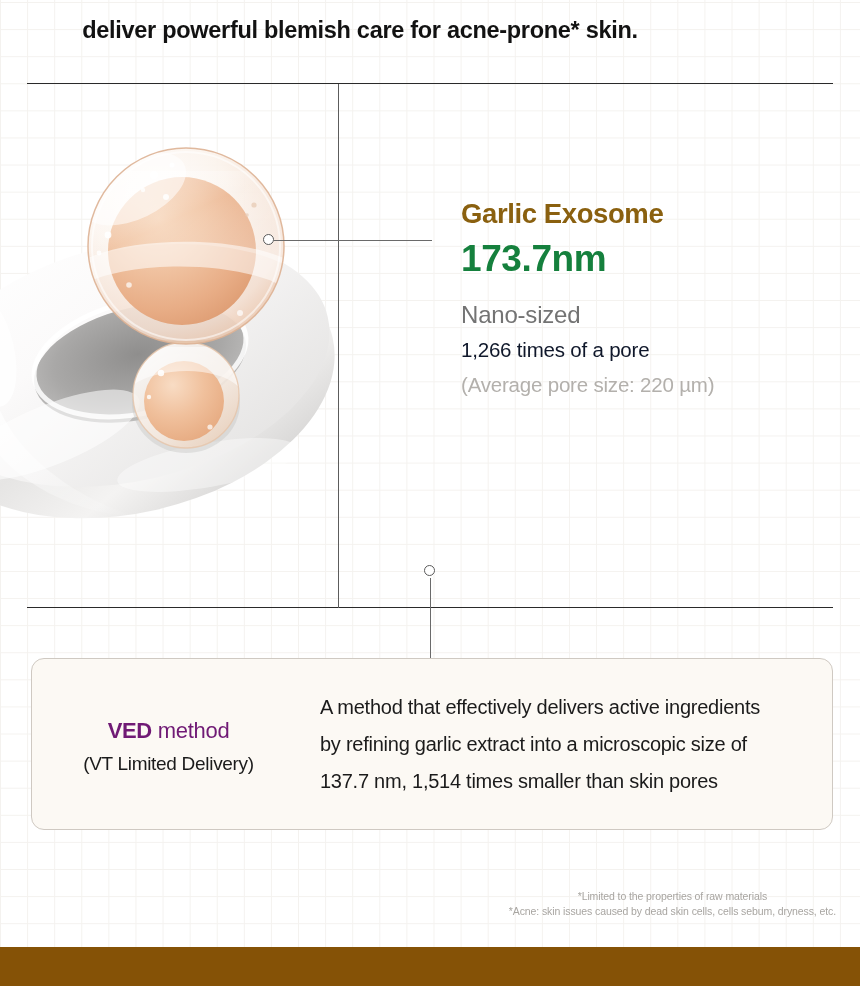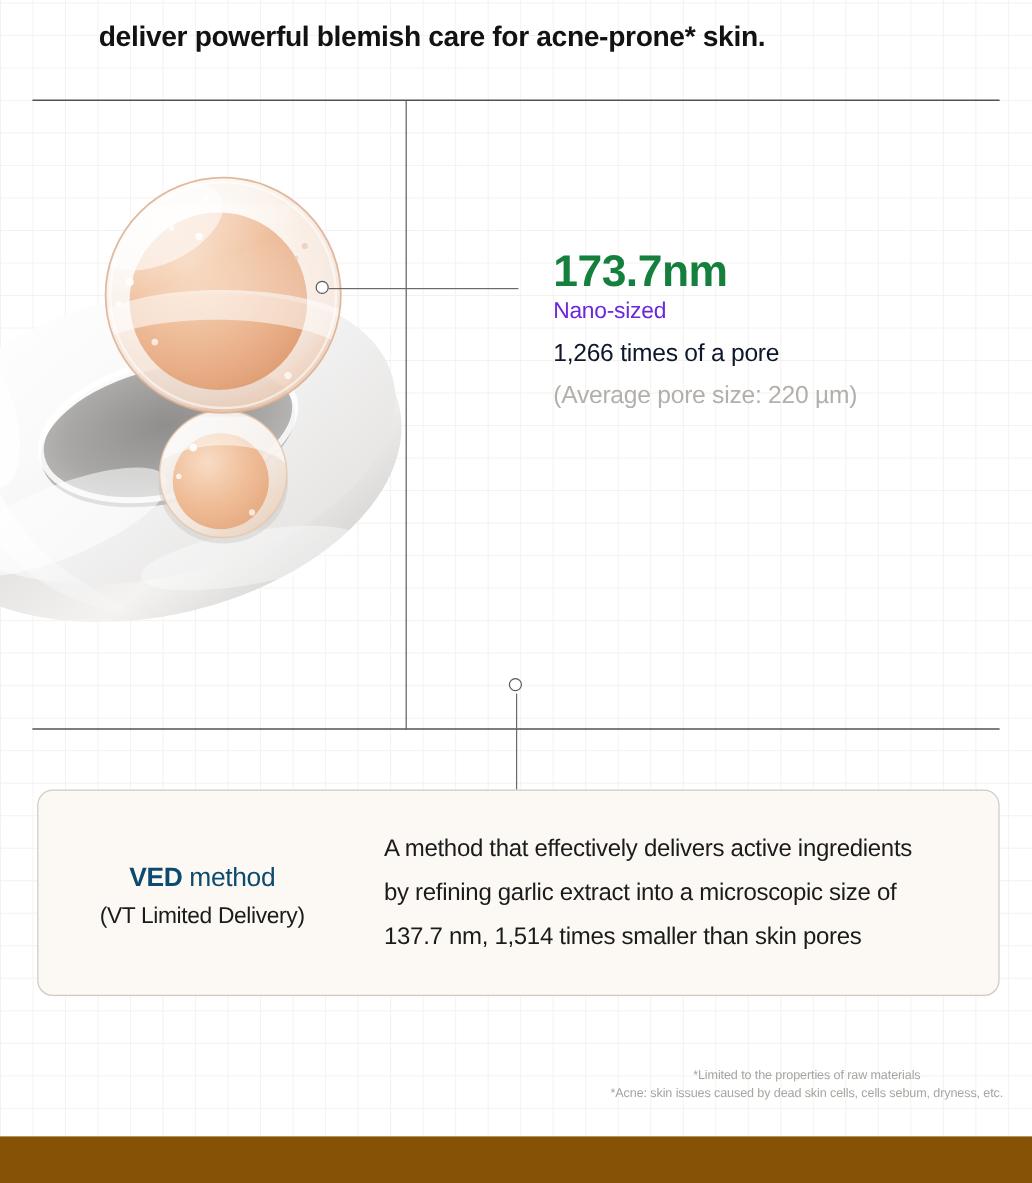--- a/index.html
+++ b/index.html
@@ -123,24 +123,24 @@
   }
   #info-size {
     font-size: 37px;
     font-weight: bold;
     color: #15803d;
     letter-spacing: -0.4px;
     line-height: 33px;
     margin-top: 12px;
   }
   #info-sub1 {
-    font-size: 19px;
-    color: #6d28d9;
+    font-size: 24px;
+    color: #737373;
     letter-spacing: -0.2px;
-    margin-top: 5px;
+    margin-top: 27px;
     line-height: 26px;
   }
   #info-sub2 {
     font-size: 20.5px;
     color: #0f172a;
     letter-spacing: -0.2px;
     margin-top: 9px;
     line-height: 26px;
   }
   #info-note {
@@ -165,21 +165,21 @@
     align-items: center;
   }
   #ved-left {
     width: 273px;
     flex: 0 0 273px;
     text-align: center;
     padding-top: 4px;
   }
   #ved-title {
     font-size: 22px;
-    color: #0c4a6e;
+    color: #701a75;
     letter-spacing: -0.3px;
     line-height: 29px;
   }
   #ved-title b { font-weight: bold; }
   #ved-title .light { font-weight: normal; }
   #ved-sub {
     font-size: 19px;
     color: #1b1b1b;
     letter-spacing: -0.3px;
     margin-top: 6px;
@@ -362,20 +362,21 @@
         <circle cx="228" cy="111" r="98" fill="none" stroke="#ddb193" stroke-opacity="0.9" stroke-width="1.5"></circle>
         <circle cx="228" cy="111" r="94" fill="none" stroke="#ffffff" stroke-opacity="0.55" stroke-width="2"></circle>
       </g>
     </svg>
   </div>
 
   <div id="leader1"></div>
   <div id="leader1-dot"></div>
 
   <div id="infoblock">
+    <div id="info-title">Garlic Exosome</div>
     <div id="info-size">173.7nm</div>
     <div id="info-sub1">Nano-sized</div>
     <div id="info-sub2">1,266 times of a pore</div>
     <div id="info-note">(Average pore size: 220 µm)</div>
   </div>
 
   <div id="leader2-dot"></div>
   <div id="leader2"></div>
 
   <div id="ved-card">

